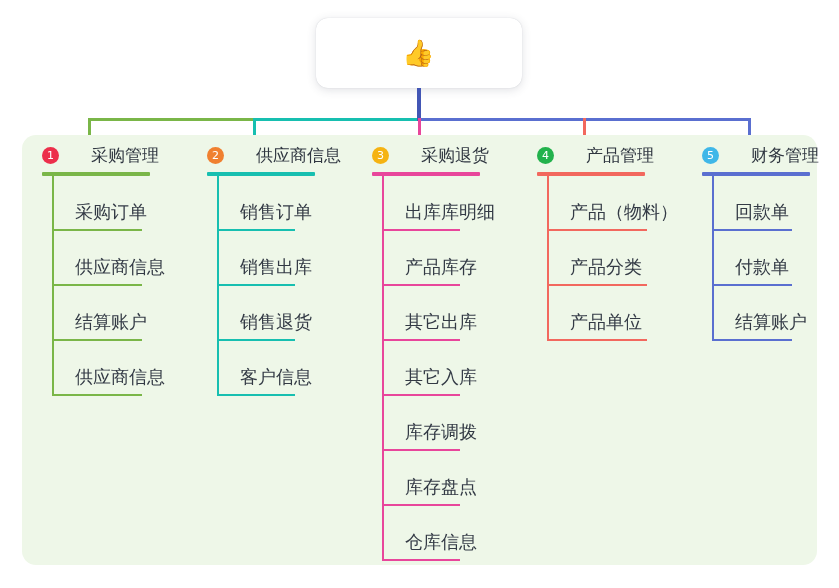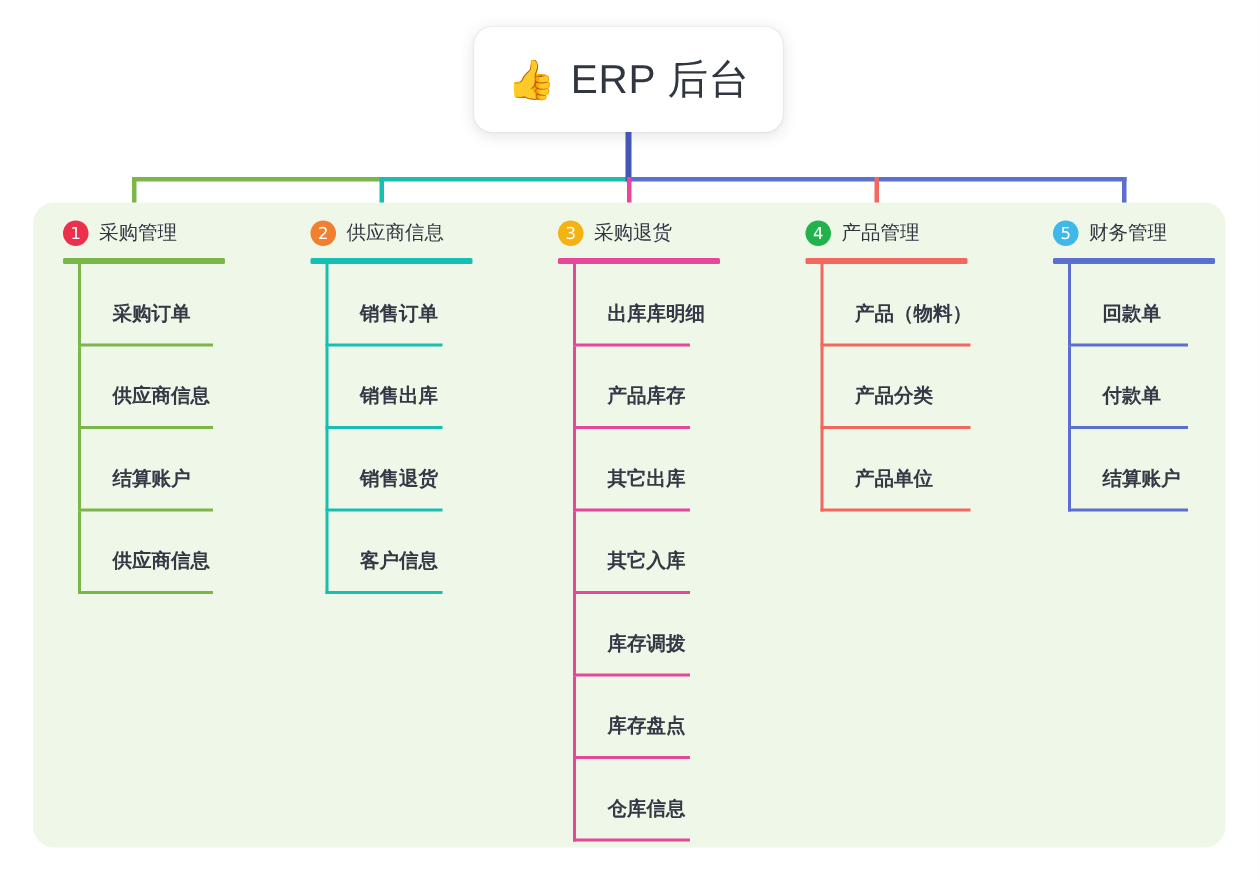--- a/index.html
+++ b/index.html
@@ -75,23 +75,24 @@
     height: 17px;
     border-radius: 50%;
     color: #ffffff;
     font-size: 11px;
     line-height: 17px;
     text-align: center;
     font-family: "DejaVu Sans", sans-serif;
     flex: 0 0 auto;
   }
   .col-title {
-    font-size: 13px;
+    font-size: 17px;
     color: #2f3640;
     white-space: nowrap;
+    margin-left: 25px;
   }
   .col-rule {
     position: absolute;
     left: 2px;
     top: 29px;
     height: 4px;
     border-radius: 1px;
   }
 
   
@@ -108,40 +109,38 @@
     position: absolute;
     left: 0;
     top: 0;
     width: 2px;
     height: 55px;
   }
   .leaf .label {
     position: absolute;
     left: 23px;
     top: 24px;
-    font-size: 13px;
+    font-size: 18px;
     color: #333a45;
     white-space: nowrap;
-    font-weight: bold;
   }
   .leaf .underline {
     position: absolute;
     left: 0;
     top: 53px;
     height: 2px;
   }
 </style>
 </head>
 <body>
 
 <div id="stage">
 
   <div id="title-card">
     <span class="emoji">👍</span>
-    <span class="title-text">ERP 后台</span>
   </div>
 
   <div id="connectors">
       <div class="conn" style="left: 88px; top: 118px; width: 168px; height: 3px; background: rgb(122, 182, 72);"></div>
       <div class="conn" style="left: 253px; top: 118px; width: 168px; height: 3px; background: rgb(23, 191, 176);"></div>
       <div class="conn" style="left: 418px; top: 118px; width: 333px; height: 3px; background: rgb(90, 111, 208);"></div>
       <div class="conn" style="left: 417px; top: 88px; width: 4px; height: 33px; background: rgb(66, 86, 181);"></div>
       <div class="conn" style="left: 88px; top: 118px; width: 3px; height: 27px; background: rgb(122, 182, 72);"></div>
       <div class="conn" style="left: 253px; top: 118px; width: 3px; height: 27px; background: rgb(23, 191, 176);"></div>
       <div class="conn" style="left: 418px; top: 118px; width: 3px; height: 27px; background: rgb(232, 70, 155);"></div>

